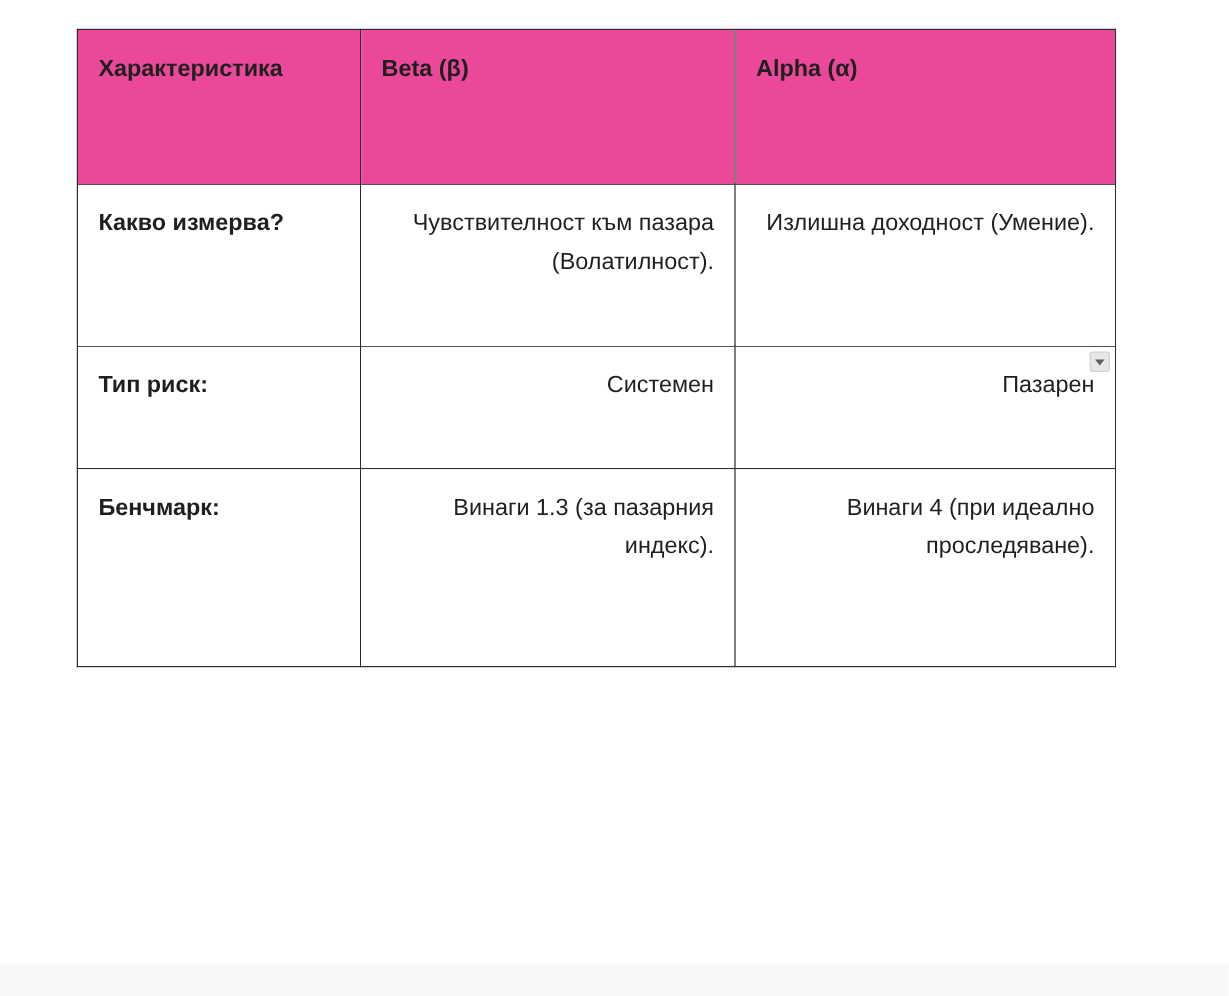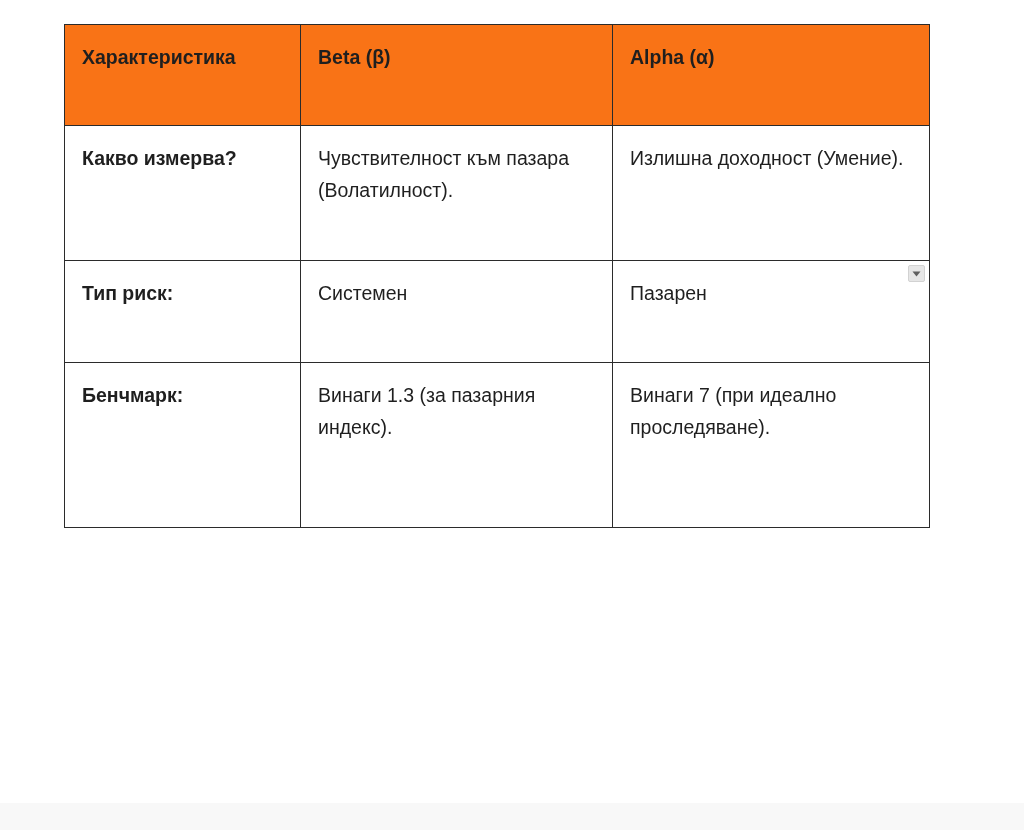--- a/index.html
+++ b/index.html
@@ -40,33 +40,34 @@
       text-align: left;
       padding: 16px 17px 10px 17px;
       font-size: 19.5px;
       line-height: 32px;
       position: relative;
     }
     table.cmp col.c1 { width: 236px; }
     table.cmp col.c2 { width: 312px; }
     table.cmp col.c3 { width: 317px; }
     table.cmp thead th {
-      background: #f97316;
+      background: #ec4899;
       font-weight: bold;
-      height: 101px;
+      height: 129px;
       box-sizing: border-box;
     }
     table.cmp tbody th {
       font-weight: bold;
       background: #ffffff;
       margin-top: 16px;
     }
     table.cmp tbody td {
       font-weight: normal;
       background: #ffffff;
+      text-align: right;
     }
     tr.r1 > * { height: 135px; box-sizing: border-box; }
     tr.r2 > * { height: 102px; box-sizing: border-box; }
     tr.r3 > * { height: 165px; box-sizing: border-box; }
     tr.r4 > * { height: 134px; box-sizing: border-box; }
     tr.r5 > * { height: 170px; box-sizing: border-box; }
     .dropdown-btn {
       position: absolute;
       top: 4px;
       right: 4px;
@@ -114,18 +115,18 @@
           <span class="dropdown-btn">
             <svg width="9" height="6" viewBox="0 0 9 6">
               <path d="M0.5 0.5 L8.5 0.5 L4.5 5.5 Z" fill="#5f5f5f"></path>
             </svg>
           </span>
         </td>
       </tr>
       <tr class="r3">
         <th>Бенчмарк:</th>
         <td>Винаги 1.3 (за пазарния индекс).</td>
-        <td>Винаги 7 (при идеално проследяване).</td>
+        <td>Винаги 4 (при идеално проследяване).</td>
       </tr>
     </tbody>
   </table>
   <div class="bottom-strip"></div>
 </div>
 
 </body></html>

